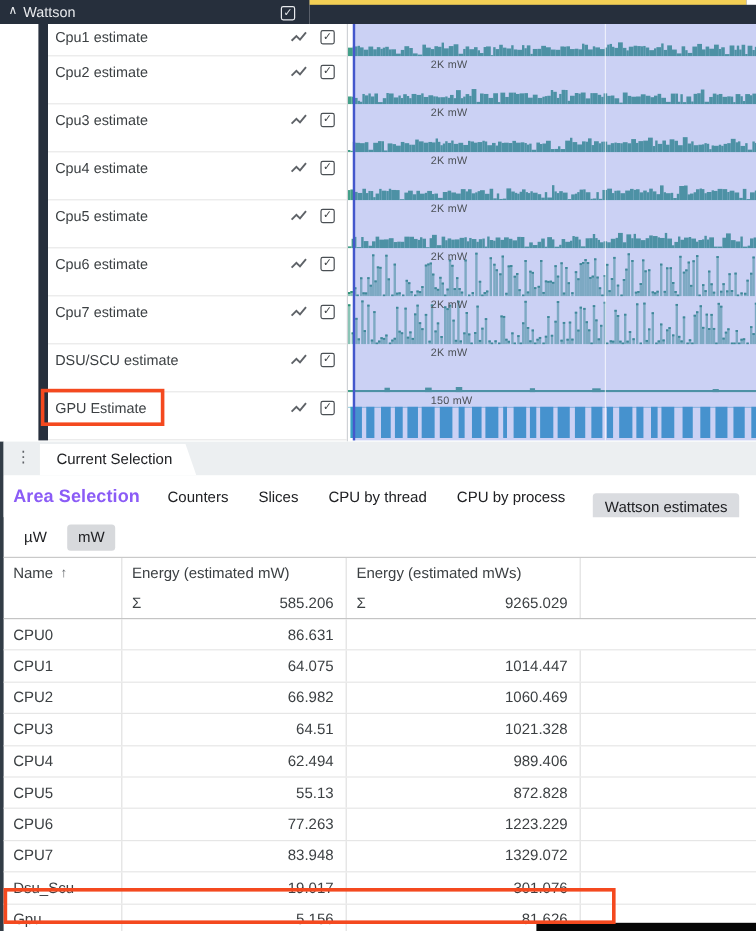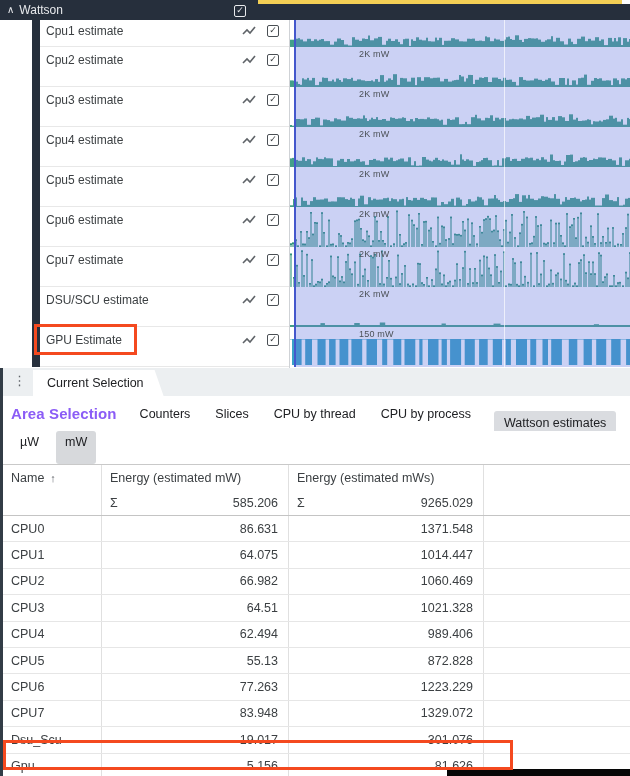--- a/index.html
+++ b/index.html
@@ -71,21 +71,21 @@
     display:flex; align-items:center; font-size:12.5px; color:#202124;
     clip-path:polygon(0 100%, 0 0, calc(100% - 9px) 0, 100% 100%);
   }
   .area-bar {
     height:35px; background:#fff; display:flex; align-items:center;
     padding-left:8px; gap:21px; white-space:nowrap; overflow:hidden;
   }
   .area-title { font-size:15px; font-weight:700; color:#8b5cf6; letter-spacing:0.1px; }
   .area-tab { font-size:12.5px; color:#202124; padding:5px 2px; cursor:default; }
   .area-tab.active { background:#dadce0; padding:5px 10px; border-radius:3px;margin-top:19px; }
-  .unit-row { height:33px; display:flex; padding-left:8px; gap:8px; }
+  .unit-row { height:33px; display:flex; align-items:center; padding-left:8px; gap:8px; }
   .unit { font-size:12.5px; color:#202124; padding:4px 9px; }
   .unit.active { background:#d7d9dc; border-radius:3px; }
 
   .wtable { border-top:1px solid #c9c9c9; font-size:12.5px; }
   .trow { display:grid; grid-template-columns:98px 187px 195px 1fr; }
   .cell { padding:0 10px 0 8px; display:flex; align-items:center; height:25px; }
   .cell + .cell { border-left:1px solid #e0e0e0; }
   .cell.num { justify-content:flex-end; }
   .cell.sum { justify-content:space-between; }
   .hdr-row .cell { color:#3c4043; }
@@ -1597,21 +1597,20 @@
         <div class="cell sum">
           <span>Σ</span>
           <span>9265.029</span>
         </div>
         <div class="cell"></div>
       </div>
       <div id="tableBody">
           <div class="trow data-row">
             <div class="cell">CPU0</div>
             <div class="cell num">86.631</div>
-            <div class="cell num">1371.548</div>
             <div class="cell"></div>
           </div>
           <div class="trow data-row">
             <div class="cell">CPU1</div>
             <div class="cell num">64.075</div>
             <div class="cell num">1014.447</div>
             <div class="cell"></div>
           </div>
           <div class="trow data-row">
             <div class="cell">CPU2</div>

